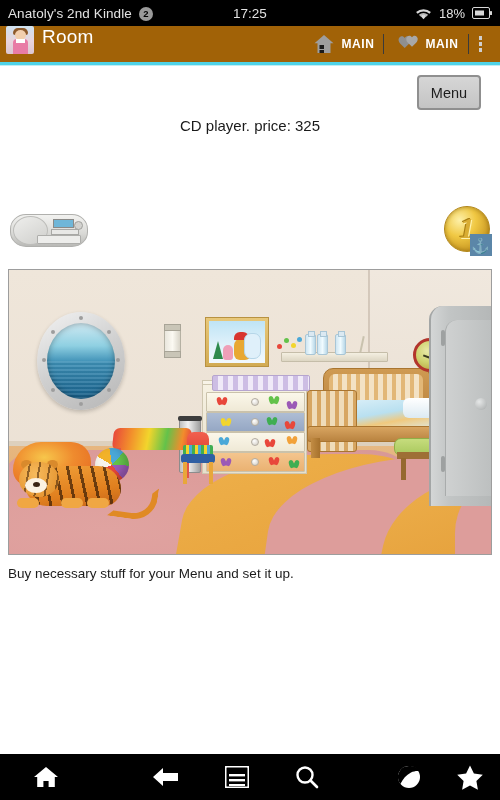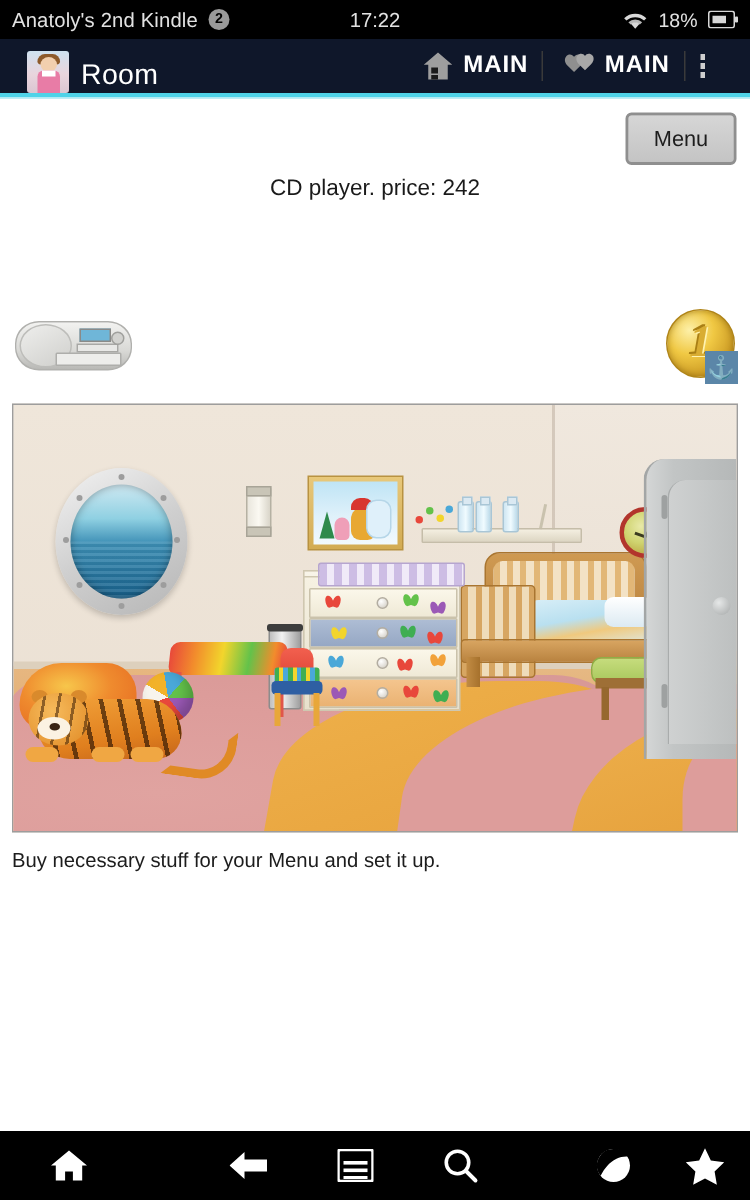--- a/index.html
+++ b/index.html
@@ -19,21 +19,21 @@
   .statusbar {
     height: 26px;
     background: #000000;
     color: #d8d8d8;
     display: flex;
     align-items: center;
     padding: 0 8px;
     font-size: 13.5px;
     box-sizing: border-box;
   }
-  .sb-left { display: flex; align-items: center; gap: 7px; }
+  .sb-left { display: flex; align-items: flex-end; gap: 7px; }
   .sb-device { color: #e2e2e2; font-size: 13.5px; letter-spacing: 0.1px; }
   .sb-badge {
     width: 14px; height: 14px; border-radius: 50%;
     background: #9a9a9a; color: #000;
     font-size: 9.5px; font-weight: bold;
     display: flex; align-items: center; justify-content: center;
     line-height: 1;
   }
   .sb-center {
     position: absolute; left: 0; right: 0;
@@ -42,24 +42,24 @@
   }
   .sb-right {
     margin-left: auto; display: flex; align-items: center; gap: 7px;
     position: relative; z-index: 2;
   }
   .sb-pct { font-size: 13px; color: #e2e2e2; }
 
   
   .appheader {
     height: 36px;
-    background: #0f172a;
+    background: #a16207;
     display: flex;
-    align-items: flex-end;
-    padding: 0 18px;
+    align-items: flex-start;
+    padding: 0 6px;
     box-sizing: border-box;
     position: relative;
   }
   .avatar {
     width: 28px; height: 28px;
     border-radius: 2px;
     margin-right: 8px;
     background: linear-gradient(180deg,#cfe2f0 0%,#e9d5dd 55%,#dbc6d2 100%);
     position: relative;
     overflow: hidden;
@@ -94,21 +94,21 @@
   .hdr-actions {
     margin-left: auto;
     display: flex; align-items: center; height: 100%;
   }
   .hdr-btn {
     display: flex; align-items: center; gap: 6px;
     padding: 0 9px; height: 100%;
     color: #ffffff;
   }
   .hdr-btn .lbl {
-    font-size: 16px; font-weight: bold; letter-spacing: 0.6px;
+    font-size: 12px; font-weight: bold; letter-spacing: 0.6px;
     color: #ffffff;
   }
   .hdr-sep {
     width: 1px; height: 20px; background: #3a3a3a;
   }
   .overflow {
     display: flex; flex-direction: column; gap: 2.5px;
     padding: 0 12px 0 10px;
   }
   .overflow i {
@@ -138,22 +138,22 @@
     cursor: pointer;
   }
   .score-btn {
     position: absolute; left: 8px; top: 9px;
     width: 175px; height: 35px;
     background: linear-gradient(180deg,#d3dff0 0%,#c3d3ea 100%);
     border: 1px solid #9aa3ad;
     box-shadow: 0 1px 1px rgba(0,0,0,0.18);
   }
   .menu-btn {
-    position: absolute; right: 9px; top: 9px;
-    width: 74px; height: 35px;
+    position: absolute; right: 19px; top: 9px;
+    width: 64px; height: 35px;
     background: linear-gradient(180deg,#d6d6d6 0%,#c4c4c4 100%);
     border: 2px solid #8f8f8f;
   }
   .item-title {
     position: absolute; left: 0; right: 0; top: 51px;
     text-align: center;
     font-size: 15px;
     color: #1a1a1a;
   }
 
@@ -705,21 +705,21 @@
   svg { display: block; }
 </style>
 </head>
 <body>
 
 <div class="statusbar">
   <div class="sb-left">
     <span class="sb-device">Anatoly's 2nd Kindle</span>
     <span class="sb-badge">2</span>
   </div>
-  <div class="sb-center">17:22</div>
+  <div class="sb-center">17:25</div>
   <div class="sb-right">
     <span>
       <svg width="17" height="13" viewBox="0 0 17 13">
         <path d="M8.5 12.2 5.6 8.9a4.4 4.4 0 0 1 5.8 0z" fill="#d8d8d8"></path>
         <path d="M8.5 2.2a11 11 0 0 0-7.4 2.9l1.5 1.6a8.8 8.8 0 0 1 11.8 0l1.5-1.6a11 11 0 0 0-7.4-2.9z" fill="#d8d8d8"></path>
         <path d="M8.5 6a7 7 0 0 0-4.6 1.8l1.5 1.6a4.9 4.9 0 0 1 6.2 0l1.5-1.6A7 7 0 0 0 8.5 6z" fill="#d8d8d8" opacity="0.85"></path>
       </svg>
     </span>
     <span class="sb-pct">18%</span>
     <span>
@@ -770,21 +770,21 @@
     </div>
   </div>
 </div>
 <div class="teal-line"></div>
 <div class="teal-line2"></div>
 
 <div class="content">
 
   <div class="btn menu-btn">Menu</div>
 
-  <div class="item-title">CD player. price: 242</div>
+  <div class="item-title">CD player. price: 325</div>
 
   <div class="cdplayer">
     <div class="cd-body"></div>
     <div class="cd-lid"></div>
     <div class="cd-screen"></div>
     <div class="cd-ctl"></div>
     <div class="cd-tray"></div>
     <div class="cd-knob"></div>
   </div>
 

